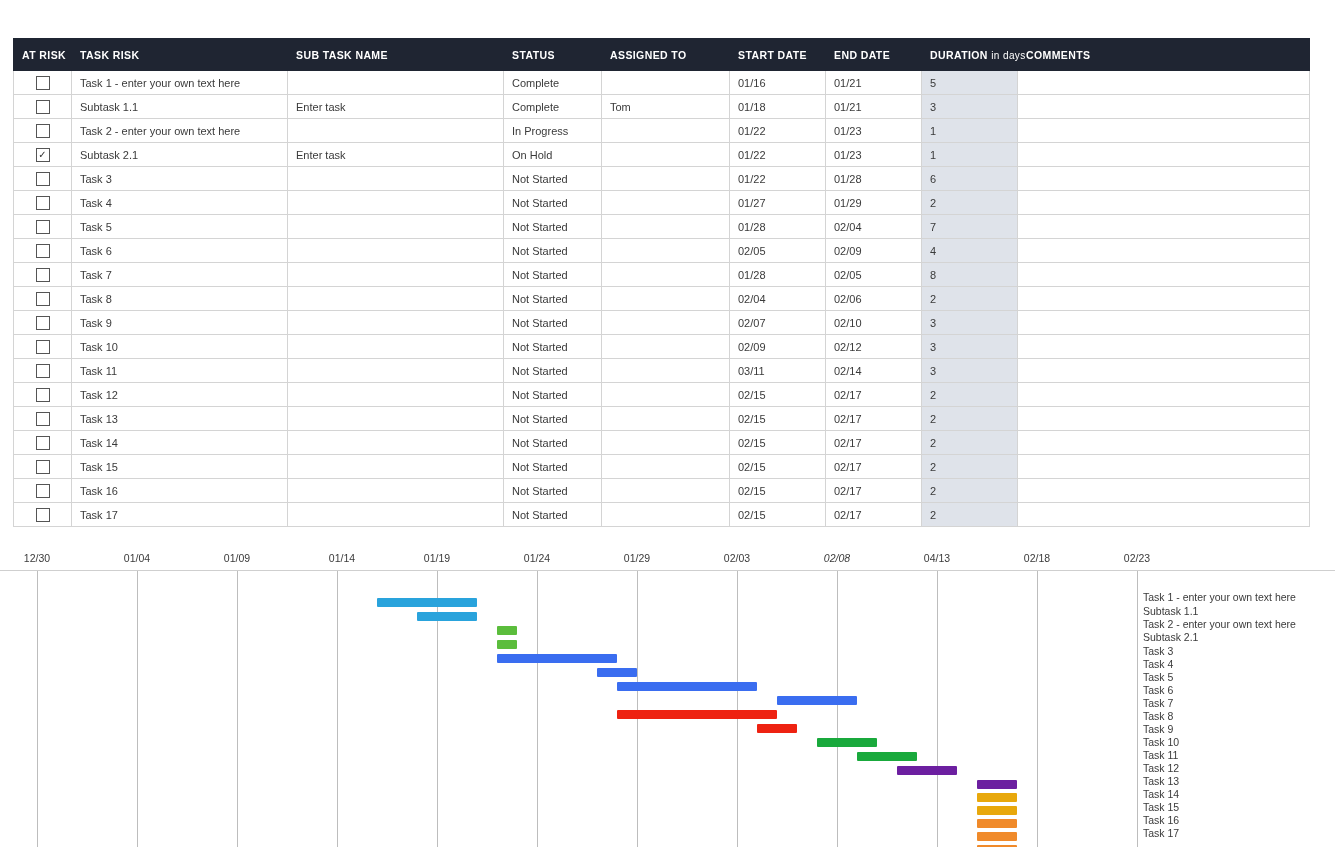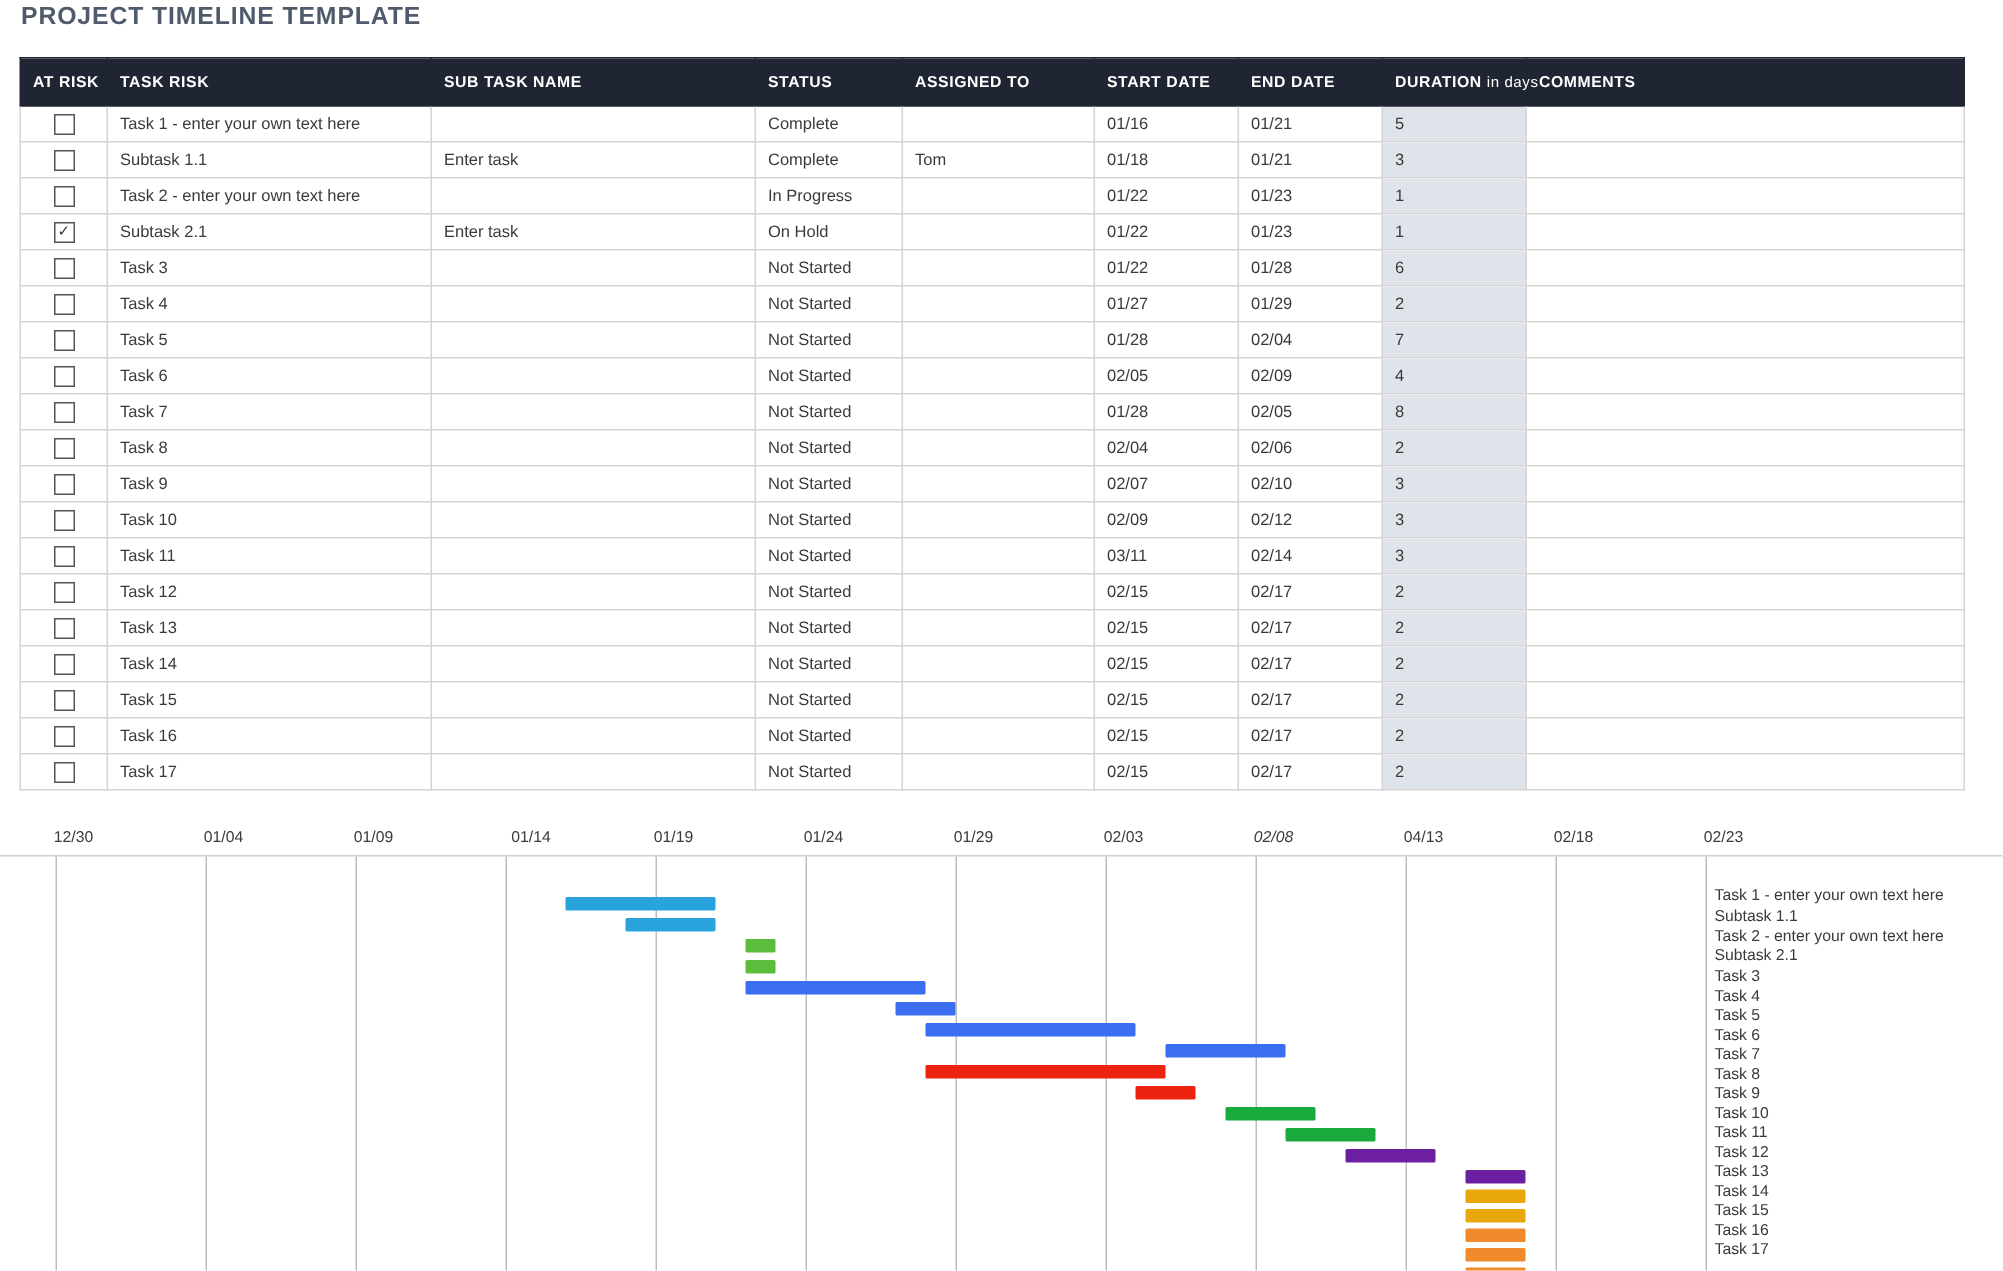--- a/index.html
+++ b/index.html
@@ -98,21 +98,20 @@
     width: 1335px;
     height: 18px;
   }
   .tick-label {
     position: absolute;
     top: 0px;
     font-size: 10.5px;
     color: #3a3a3a;
     transform: translateX(-50%);
     white-space: nowrap;
-    margin-left: 12px;
   }
   .plot {
     position: absolute;
     left: 0px;
     top: 18px;
     width: 1335px;
     height: 277px;
     border-top: 1px solid #cfcfcf;
     border-bottom: 1px solid #cfcfcf;
     background: #fff;
@@ -143,21 +142,20 @@
     color: #3a3a3a;
     white-space: nowrap;
     line-height: 11px;
   }
 </style>
 </head>
 <body>
 
 <div class="page">
 
-  <div class="title">PROJECT TIMELINE TEMPLATE</div>
 
   <div class="table-wrap">
     <table class="grid">
       <colgroup>
         <col style="width:58px">
         <col style="width:216px">
         <col style="width:216px">
         <col style="width:98px">
         <col style="width:128px">
         <col style="width:96px">

